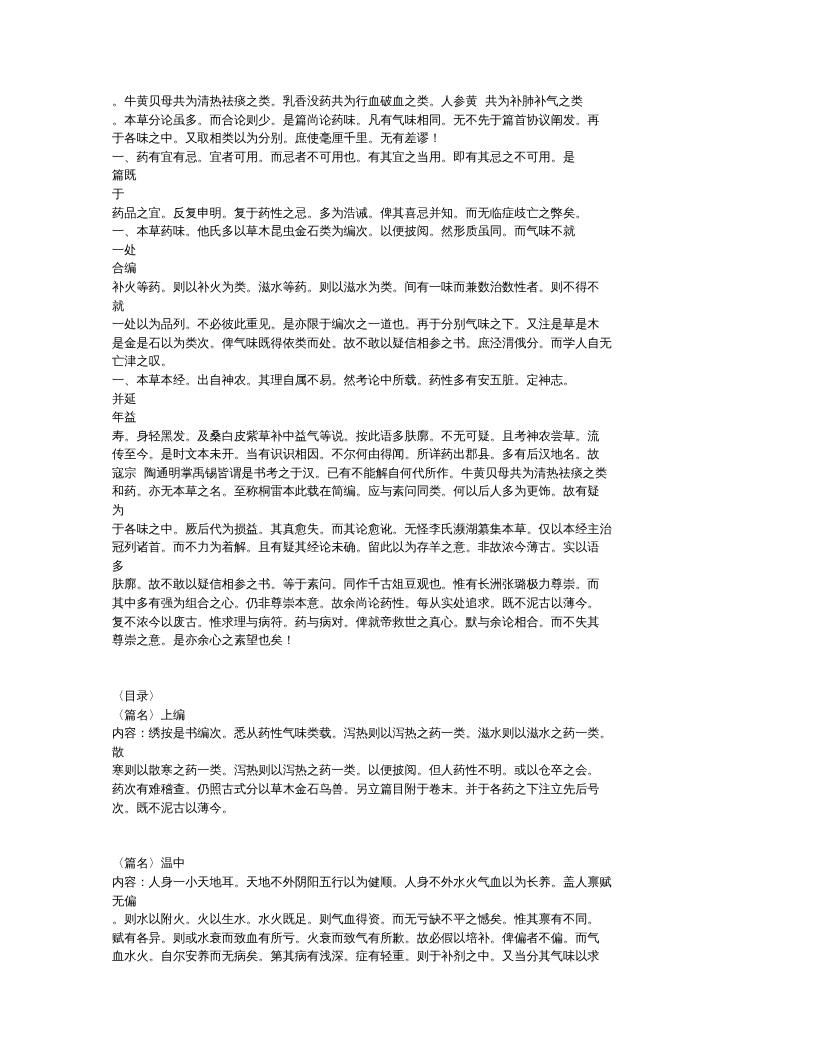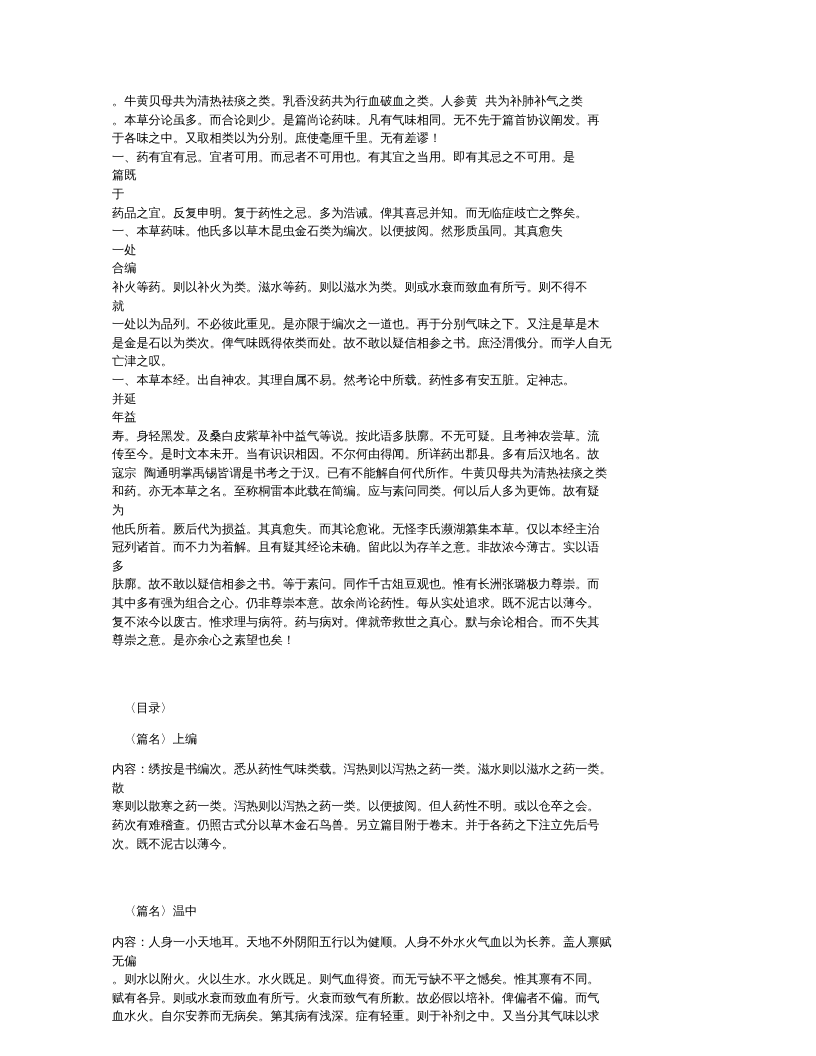--- a/index.html
+++ b/index.html
@@ -28,55 +28,55 @@
   }
   .para {
     margin: 0;
     padding: 0;
     white-space: pre-wrap;
   }
   .blank-line {
     height: 18.6px;
   }
   .section-head {
-    margin: 12px;
+    margin: 0;
     padding: 0;
     white-space: pre-wrap;
   }
 </style>
 </head>
 <body>
 
 <div class="page">
   <div class="doc-body">
 
     <div class="para">。牛黄贝母共为清热祛痰之类。乳香没药共为行血破血之类。人参黄  共为补肺补气之类</div>
     <div class="para">。本草分论虽多。而合论则少。是篇尚论药味。凡有气味相同。无不先于篇首协议阐发。再</div>
     <div class="para">于各味之中。又取相类以为分别。庶使毫厘千里。无有差谬！</div>
     <div class="para">一、药有宜有忌。宜者可用。而忌者不可用也。有其宜之当用。即有其忌之不可用。是</div>
     <div class="para">篇既</div>
     <div class="para">于</div>
     <div class="para">药品之宜。反复申明。复于药性之忌。多为浩诫。俾其喜忌并知。而无临症歧亡之弊矣。</div>
-    <div class="para">一、本草药味。他氏多以草木昆虫金石类为编次。以便披阅。然形质虽同。其真愈失</div>
+    <div class="para">一、本草药味。他氏多以草木昆虫金石类为编次。以便披阅。然形质虽同。而气味不就</div>
     <div class="para">一处</div>
     <div class="para">合编</div>
-    <div class="para">补火等药。则以补火为类。滋水等药。则以滋水为类。则或水衰而致血有所亏。则不得不</div>
+    <div class="para">补火等药。则以补火为类。滋水等药。则以滋水为类。间有一味而兼数治数性者。则不得不</div>
     <div class="para">就</div>
     <div class="para">一处以为品列。不必彼此重见。是亦限于编次之一道也。再于分别气味之下。又注是草是木</div>
     <div class="para">是金是石以为类次。俾气味既得依类而处。故不敢以疑信相参之书。庶泾渭俄分。而学人自无</div>
     <div class="para">亡津之叹。</div>
     <div class="para">一、本草本经。出自神农。其理自属不易。然考论中所载。药性多有安五脏。定神志。</div>
     <div class="para">并延</div>
     <div class="para">年益</div>
     <div class="para">寿。身轻黑发。及桑白皮紫草补中益气等说。按此语多肤廓。不无可疑。且考神农尝草。流</div>
     <div class="para">传至今。是时文本未开。当有识识相因。不尔何由得闻。所详药出郡县。多有后汉地名。故</div>
     <div class="para">寇宗  陶通明掌禹锡皆谓是书考之于汉。已有不能解自何代所作。牛黄贝母共为清热祛痰之类</div>
     <div class="para">和药。亦无本草之名。至称桐雷本此载在简编。应与素问同类。何以后人多为更饰。故有疑</div>
     <div class="para">为</div>
-    <div class="para">他氏所着。厥后代为损益。其真愈失。而其论愈讹。无怪李氏濒湖纂集本草。仅以本经主治</div>
+    <div class="para">于各味之中。厥后代为损益。其真愈失。而其论愈讹。无怪李氏濒湖纂集本草。仅以本经主治</div>
     <div class="para">冠列诸首。而不力为着解。且有疑其经论未确。留此以为存羊之意。非故浓今薄古。实以语</div>
     <div class="para">多</div>
     <div class="para">肤廓。故不敢以疑信相参之书。等于素问。同作千古俎豆观也。惟有长洲张璐极力尊崇。而</div>
     <div class="para">其中多有强为组合之心。仍非尊崇本意。故余尚论药性。每从实处追求。既不泥古以薄今。</div>
     <div class="para">复不浓今以废古。惟求理与病符。药与病对。俾就帝救世之真心。默与余论相合。而不失其</div>
     <div class="para">尊崇之意。是亦余心之素望也矣！</div>
     <div class="para"></div>
 
     <div class="blank-line"></div>
     <div class="blank-line"></div>

